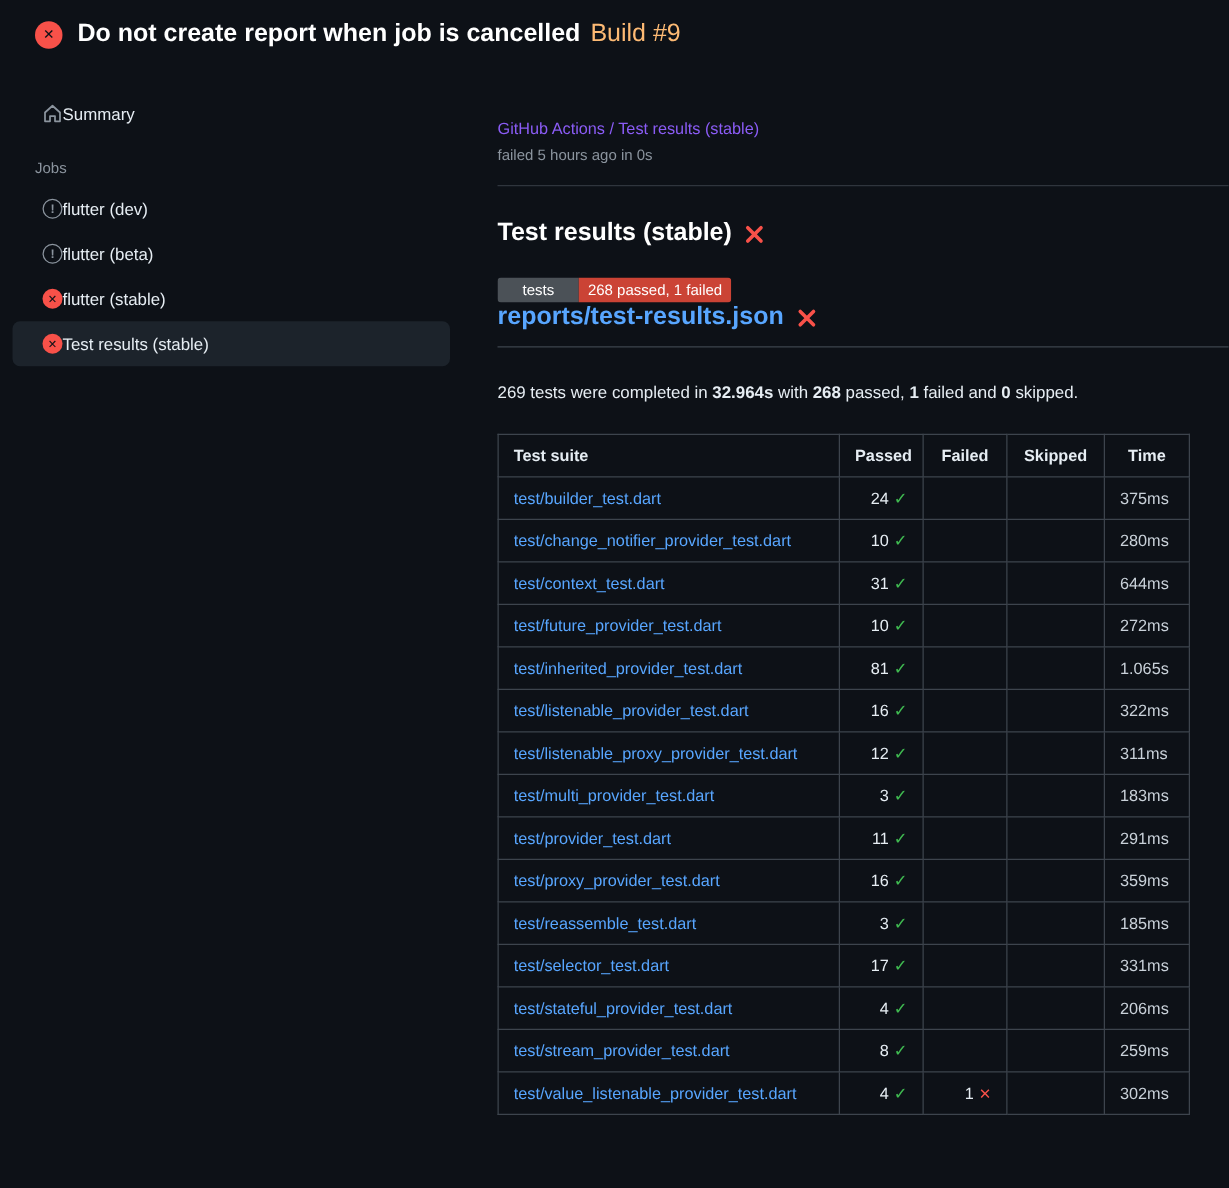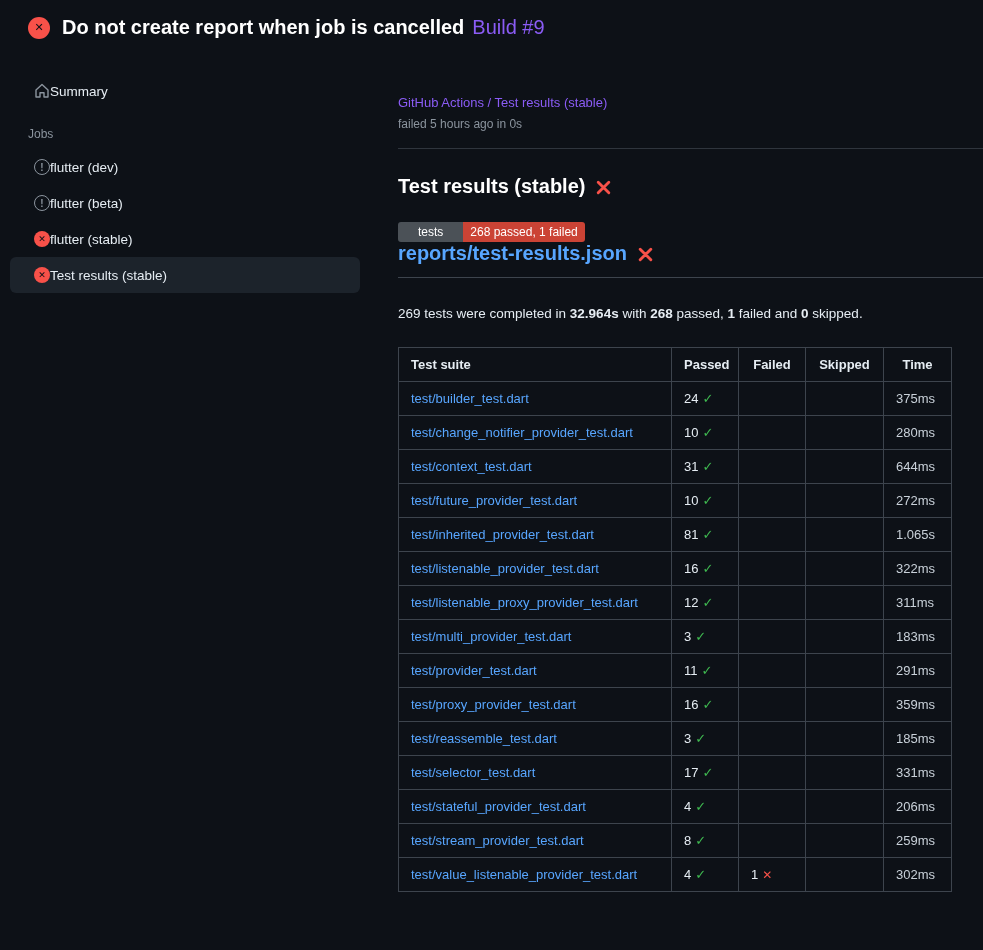--- a/index.html
+++ b/index.html
@@ -12,21 +12,21 @@
     overflow:hidden;
   }
   
   .page-header { display:flex; align-items:center; padding:16px 24px 12px 28px; }
   .status-circle {
     width:22px; height:22px; border-radius:50%; background:#f85149;
     display:inline-flex; align-items:center; justify-content:center;
     color:#0d1117; font-weight:700; font-size:11px; flex:0 0 22px;
   }
   .page-title { font-size:20px; font-weight:700; color:#ffffff; margin-left:12px; }
-  .page-build { font-size:20px; font-weight:400; color:#8b5cf6; margin-left:8px; }
+  .page-build { font-size:20px; font-weight:400; color:#fdba74; margin-left:8px; }
 
   
   .layout { display:flex; align-items:flex-start; }
 
   
   .sidebar { flex:0 0 370px; padding:22px 10px 0 10px; }
   .sidebar-item {
     display:flex; align-items:flex-end; gap:0;
     padding:10px 14px 10px 24px; border-radius:6px;
     font-size:13.5px; color:#e6edf3; cursor:pointer;
@@ -64,21 +64,21 @@
 
   
   table.results {
     margin-top:26px; border-collapse:collapse; width:553px;
     font-size:13px; table-layout:fixed;
   }
   .results th, .results td { border:1px solid #3d444d; padding:8px 12px; height:34px; }
   .results th { font-weight:700; color:#e6edf3; text-align:center; }
   .results th.col-suite { text-align:left; }
   .cell-suite a { color:#58a6ff; text-decoration:none; cursor:pointer; }
-  .cell-num { padding-right:13px; }
+  .cell-num { text-align:right; padding-right:13px; }
   .cell-num .num { color:#e6edf3; }
   .check { color:#3fb950; font-weight:700; margin-left:4px; font-size:13px; }
   .cross { color:#f85149; font-weight:700; margin-left:4px; font-size:12px; }
   .cell-time { text-align:left; color:#c9d1d9; padding-left:14px; }
 </style>
 </head>
 <body>
 
 <div class="page-header">
   <span class="status-circle">✕</span>

